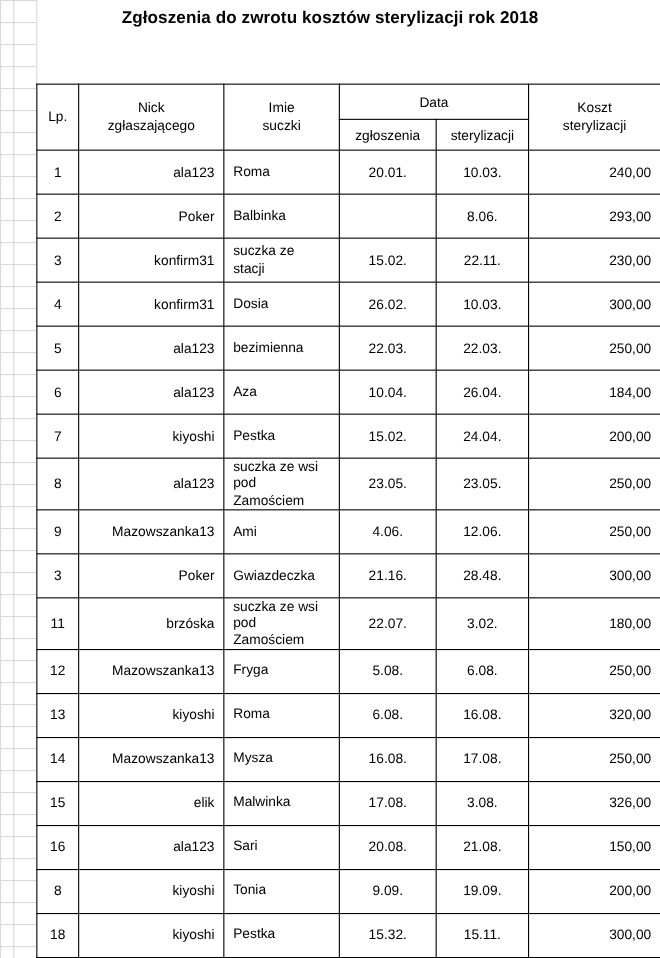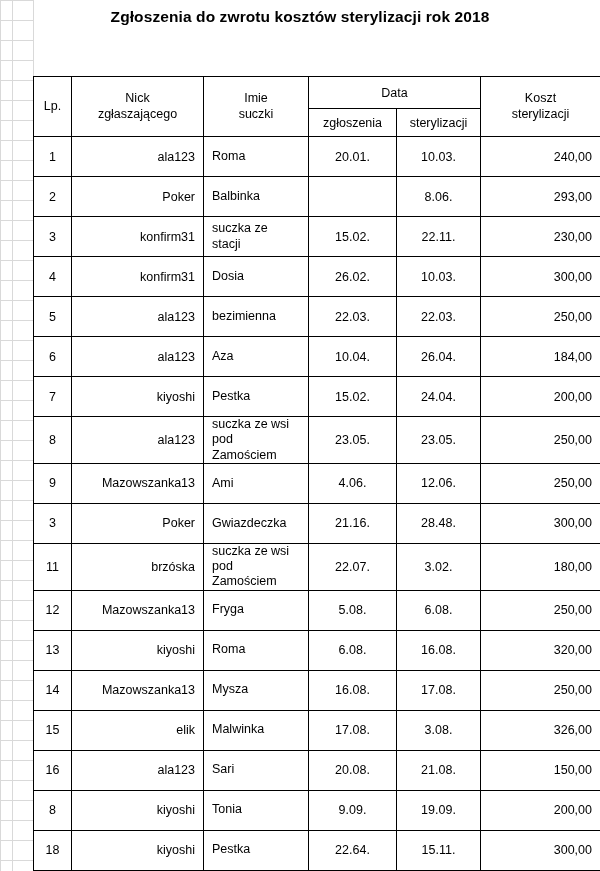--- a/index.html
+++ b/index.html
@@ -333,19 +333,19 @@
           <td class="nick">kiyoshi</td>
           <td class="imie">Tonia</td>
           <td class="date">9.09.</td>
           <td class="date">19.09.</td>
           <td class="cost">200,00</td>
         </tr>
         <tr>
           <td class="lp">18</td>
           <td class="nick">kiyoshi</td>
           <td class="imie">Pestka</td>
-          <td class="date">22.64.</td>
+          <td class="date">15.32.</td>
           <td class="date">15.11.</td>
           <td class="cost">300,00</td>
         </tr>
       </tbody>
   </table>
 </div>
 
 </body></html>

